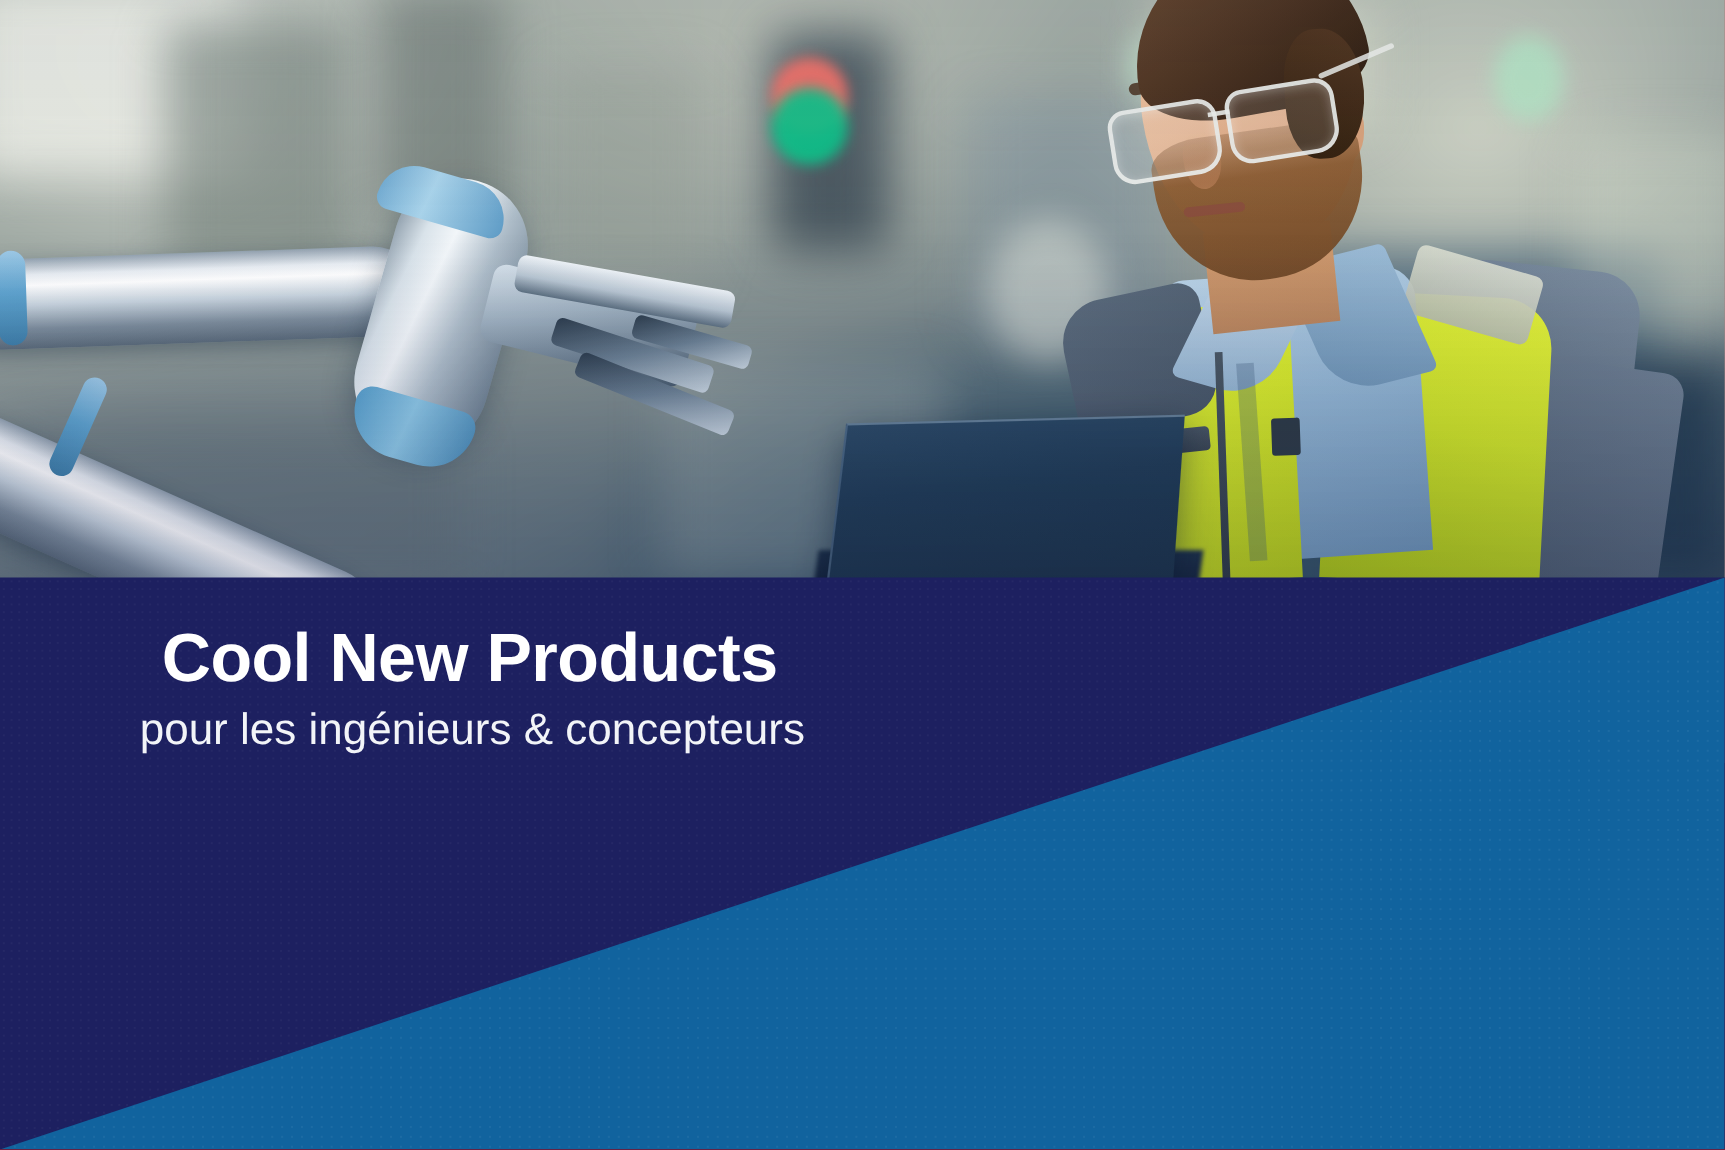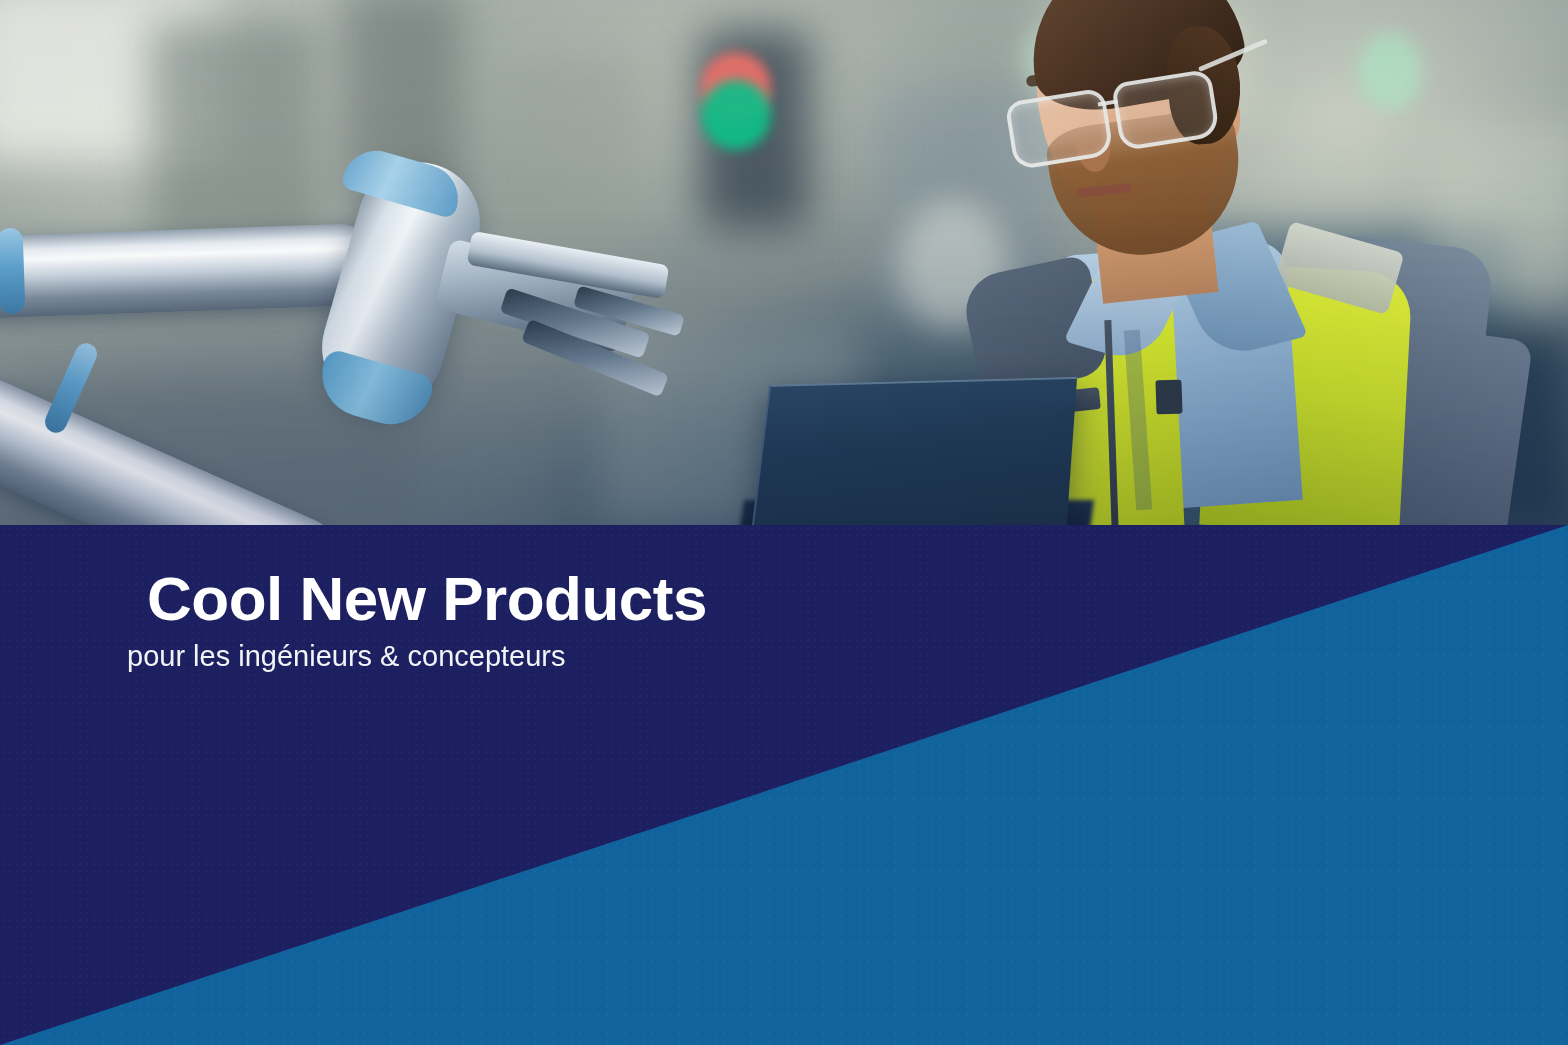--- a/index.html
+++ b/index.html
@@ -359,21 +359,21 @@
     white-space: nowrap;
   }
   .subhead {
     position: absolute;
     left: 127px;
     top: 641px;
     margin: 0;
     color: #f2f4f8;
     font-family: "Liberation Sans", sans-serif;
     font-weight: normal;
-    font-size: 29px;
+    font-size: 40px;
     line-height: 1.1;
     letter-spacing: 0px;
     white-space: nowrap;
   }
 </style>
 </head>
 <body>
 
 <div id="banner">
 

